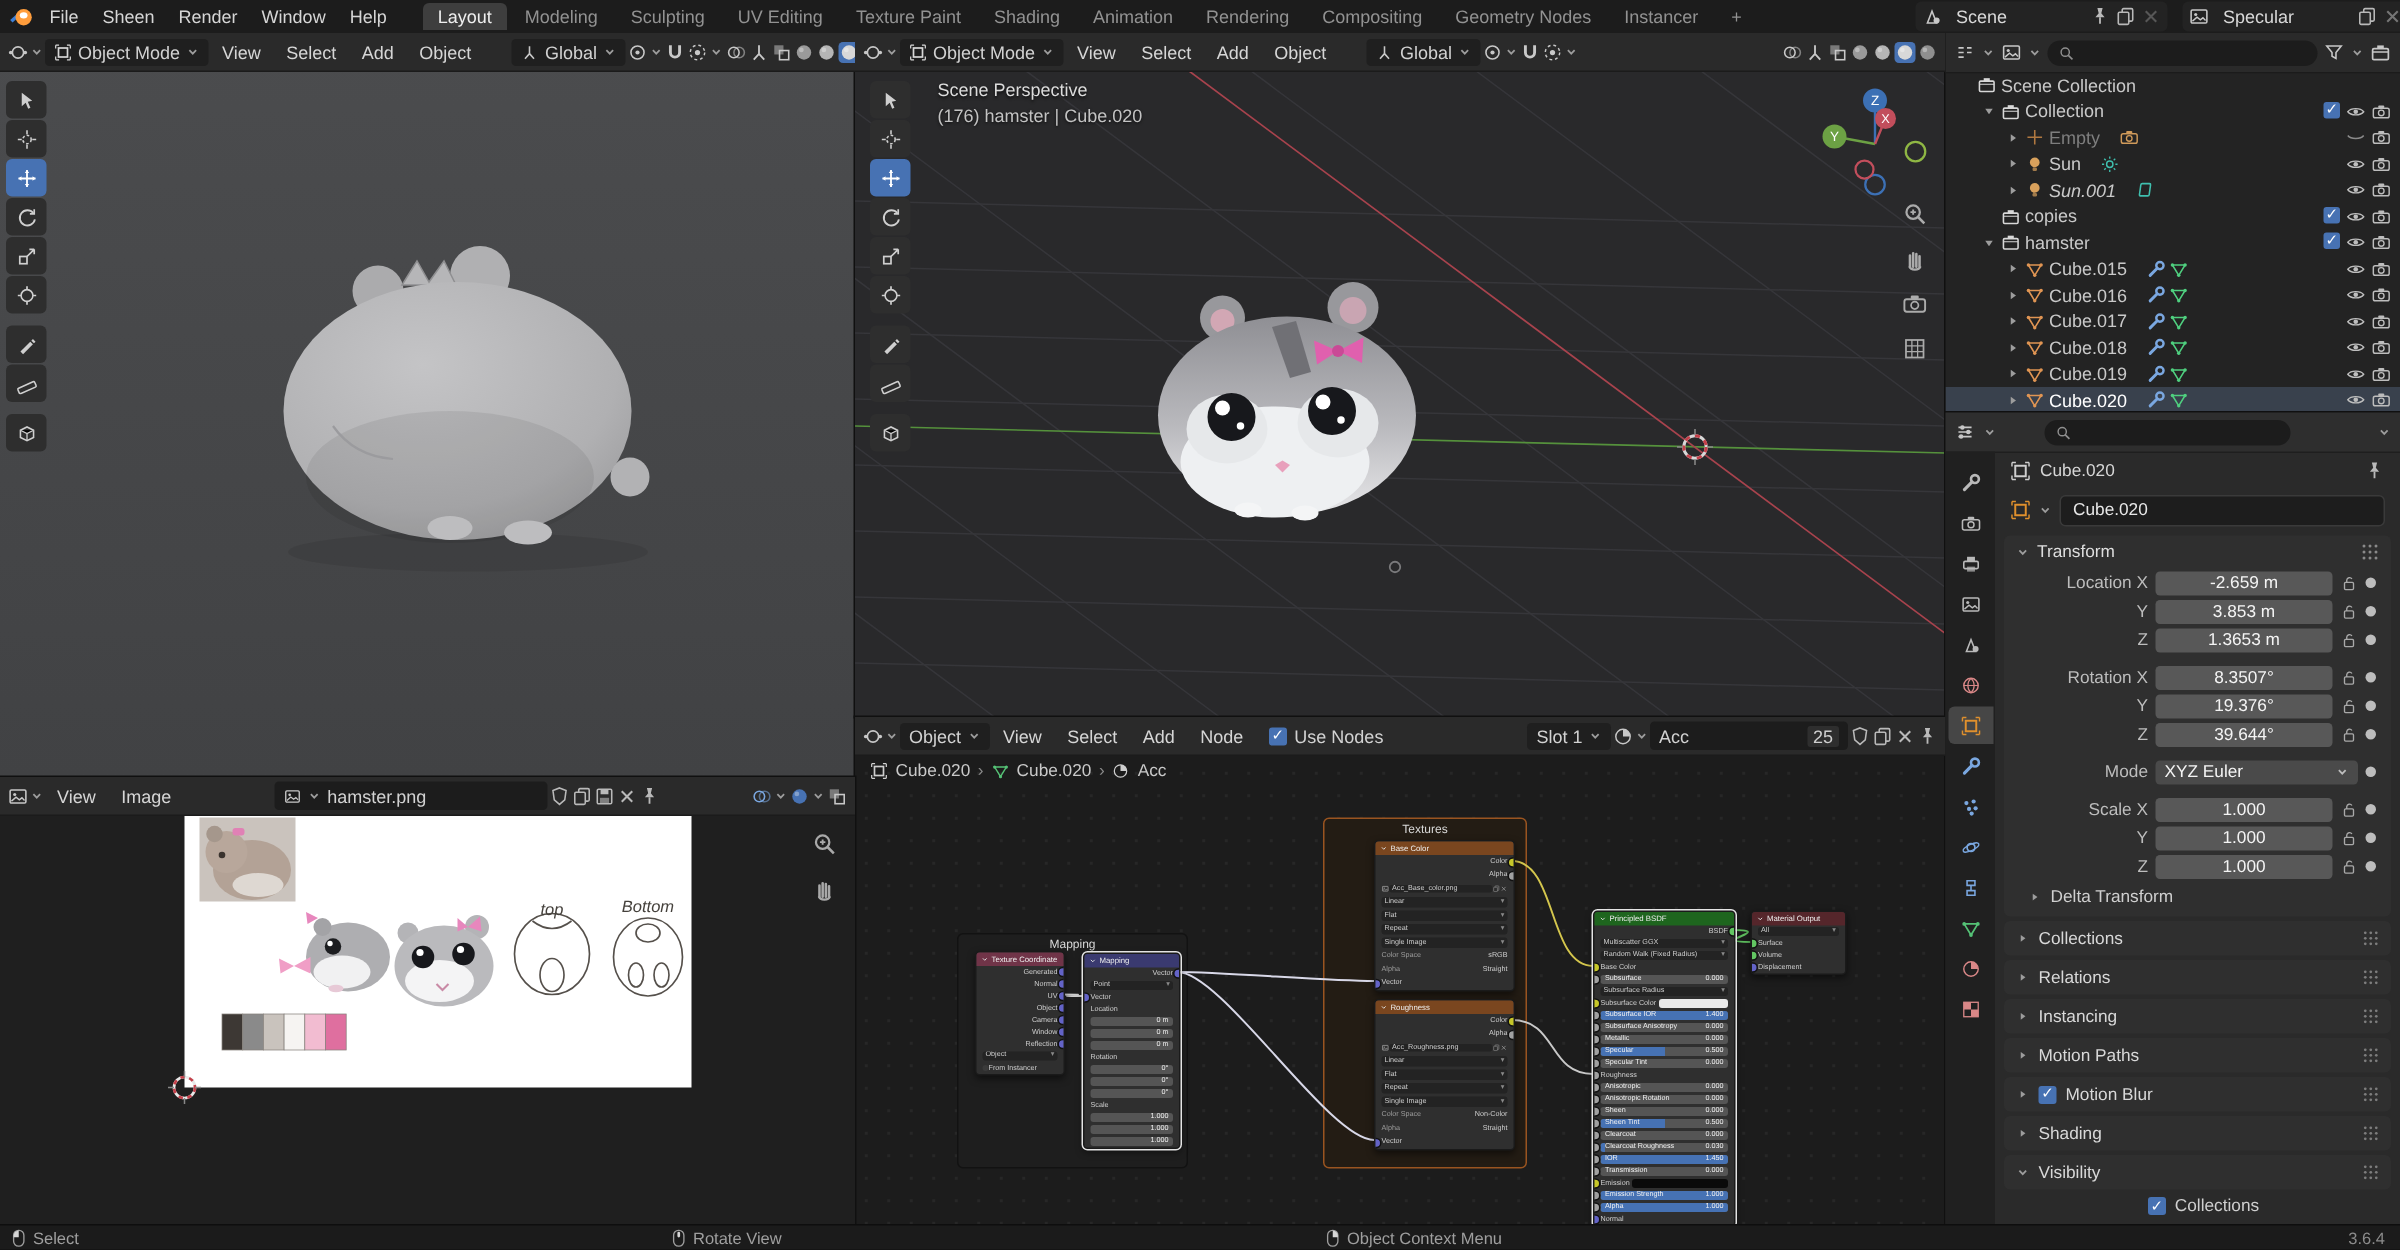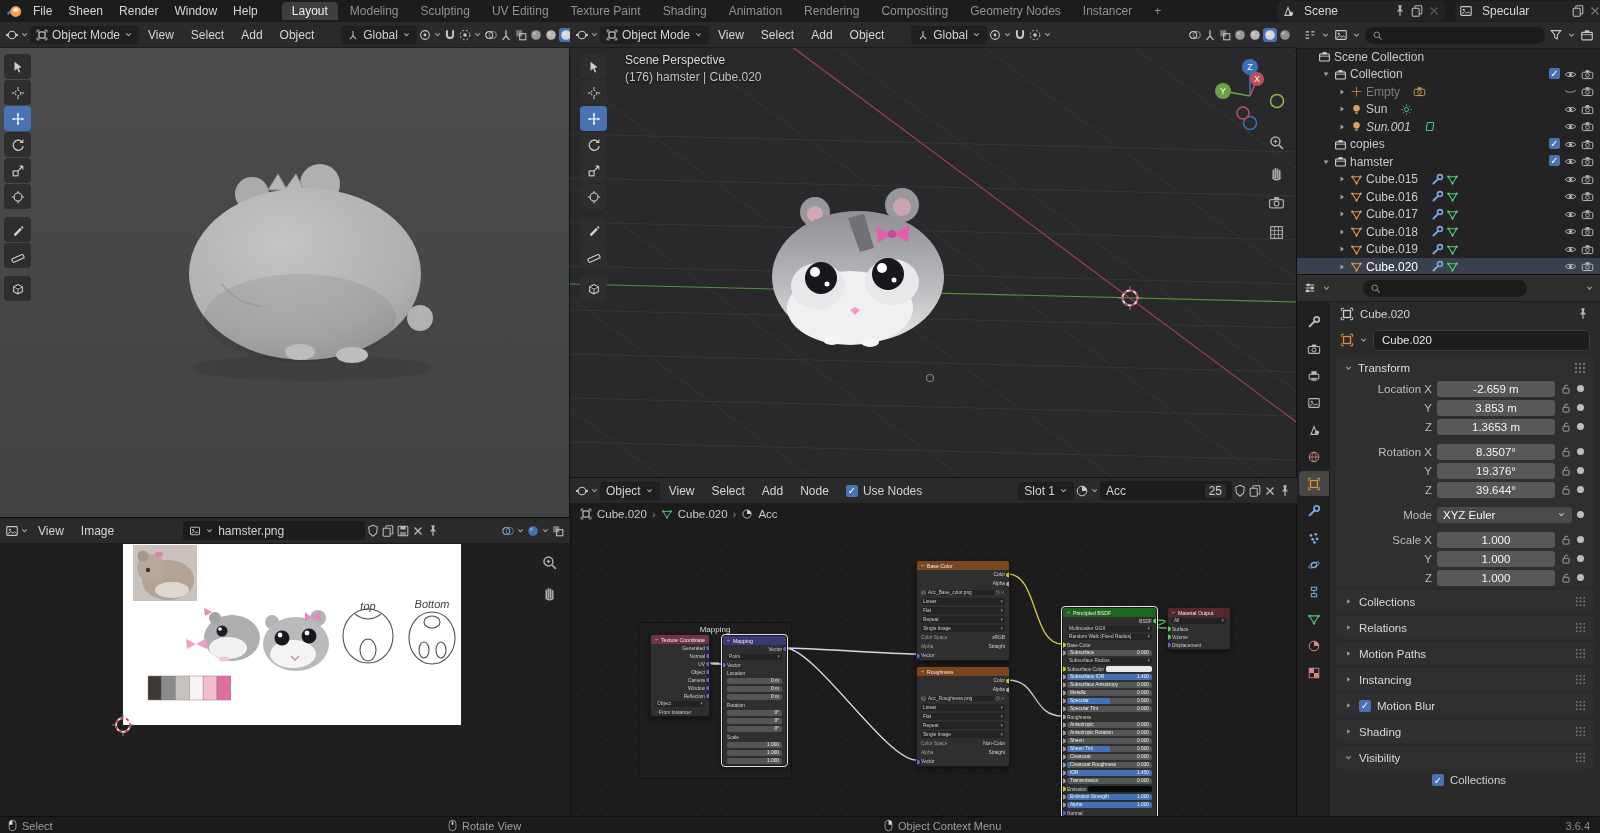--- a/index.html
+++ b/index.html
@@ -698,20 +698,23 @@
           <path d="M138 185 C 168 185, 122 186, 152 186" fill="none" stroke="#cfcfcf" stroke-width="1.3"></path>
           <path d="M215 170 C 245 170, 316 176, 346 176" fill="none" stroke="#d8d8e8" stroke-width="1.3"></path>
           <path d="M215 170 C 245 170, 316 282, 346 282" fill="none" stroke="#d8d8e8" stroke-width="1.3"></path>
           <path d="M438 96 C 468 96, 462 166, 492 166" fill="none" stroke="#d4c64d" stroke-width="1.3"></path>
           <path d="M438 202 C 468 202, 462 238, 492 238" fill="none" stroke="#c9c9c9" stroke-width="1.3"></path>
           <path d="M585 142 C 615 142, 567 150, 597 150" fill="none" stroke="#5fbf5f" stroke-width="1.3"></path>
         </svg>
     <div class="nframe" style="left: 68px; top: 144px; width: 152px; height: 155px; background: rgb(30, 30, 30); border: 1.5px solid rgb(18, 18, 18);">
           <div class="flabel">Mapping</div>
         </div>
+        <div class="nframe" style="left: 312px; top: 67px; width: 134px; height: 232px; background: rgb(35, 28, 20); border: 1.5px solid rgb(154, 84, 32);">
+          <div class="flabel">Textures</div>
+        </div>
         <div class="nnode" style="left: 80px; top: 156px; width: 58px;">
           <div class="nhdr" style="background: rgb(112, 52, 72);">
             <span class="icn" style="width: 5px; height: 5px;">
               <svg viewBox="0 0 10 10">
                 <path d="M2.5 3.8 L5 6.4 L7.5 3.8" fill="none" stroke="#ddd" stroke-width="1.3"></path>
               </svg>
             </span>
             <span>Texture Coordinate</span>
           </div>
           <div class="nrow out" style="height: 8px;">Generated<span class="sock r" style="background: rgb(99, 99, 199);"></span></div>
@@ -2265,20 +2268,28 @@
               </div>
               <span class="icn" style="width: 12px; height: 12px;">
                 <svg viewBox="0 0 16 16">
                   <rect x="4" y="7" width="8" height="6.5" rx="1" fill="none" stroke="#a9a9a9" stroke-width="1.2"></rect>
                   <path d="M6 7 V5 a2.5 2.5 0 0 1 4.6 -1" fill="none" stroke="#a9a9a9" stroke-width="1.2"></path>
                 </svg>
               </span>
               <span class="ani"></span>
             </div>
           </div>
+        <div class="subrow">
+          <span class="icn" style="width:9px;">
+              <svg viewBox="0 0 10 10">
+                <path d="M3.5 2.5 L7 5 L3.5 7.5Z" fill="#9d9d9d"></path>
+              </svg>
+            </span>
+          <span>Delta Transform</span>
+        </div>
       </div>
       <div id="psections">
           <div class="secbar">
             <span class="icn" style="width: 9px; height: 9px;">
               <svg viewBox="0 0 10 10">
                 <path d="M3.5 2.5 L7 5 L3.5 7.5Z" fill="#9d9d9d"></path>
               </svg>
             </span>
             <span>Collections</span>
             <span class="hspace"></span>
@@ -2317,21 +2328,21 @@
                 <circle cx="10" cy="10" r="1" fill="#7d7d7d"></circle>
               </svg>
             </span>
           </div>
           <div class="secbar">
             <span class="icn" style="width: 9px; height: 9px;">
               <svg viewBox="0 0 10 10">
                 <path d="M3.5 2.5 L7 5 L3.5 7.5Z" fill="#9d9d9d"></path>
               </svg>
             </span>
-            <span>Motion Paths</span>
+            <span>Instancing</span>
             <span class="hspace"></span>
             <span class="icn" style="width: 11px; height: 11px;">
               <svg viewBox="0 0 12 12">
                 <circle cx="2" cy="2" r="1" fill="#7d7d7d"></circle>
                 <circle cx="6" cy="2" r="1" fill="#7d7d7d"></circle>
                 <circle cx="10" cy="2" r="1" fill="#7d7d7d"></circle>
                 <circle cx="2" cy="6" r="1" fill="#7d7d7d"></circle>
                 <circle cx="6" cy="6" r="1" fill="#7d7d7d"></circle>
                 <circle cx="10" cy="6" r="1" fill="#7d7d7d"></circle>
                 <circle cx="2" cy="10" r="1" fill="#7d7d7d"></circle>
@@ -2339,21 +2350,21 @@
                 <circle cx="10" cy="10" r="1" fill="#7d7d7d"></circle>
               </svg>
             </span>
           </div>
           <div class="secbar">
             <span class="icn" style="width: 9px; height: 9px;">
               <svg viewBox="0 0 10 10">
                 <path d="M3.5 2.5 L7 5 L3.5 7.5Z" fill="#9d9d9d"></path>
               </svg>
             </span>
-            <span>Instancing</span>
+            <span>Motion Paths</span>
             <span class="hspace"></span>
             <span class="icn" style="width: 11px; height: 11px;">
               <svg viewBox="0 0 12 12">
                 <circle cx="2" cy="2" r="1" fill="#7d7d7d"></circle>
                 <circle cx="6" cy="2" r="1" fill="#7d7d7d"></circle>
                 <circle cx="10" cy="2" r="1" fill="#7d7d7d"></circle>
                 <circle cx="2" cy="6" r="1" fill="#7d7d7d"></circle>
                 <circle cx="6" cy="6" r="1" fill="#7d7d7d"></circle>
                 <circle cx="10" cy="6" r="1" fill="#7d7d7d"></circle>
                 <circle cx="2" cy="10" r="1" fill="#7d7d7d"></circle>

